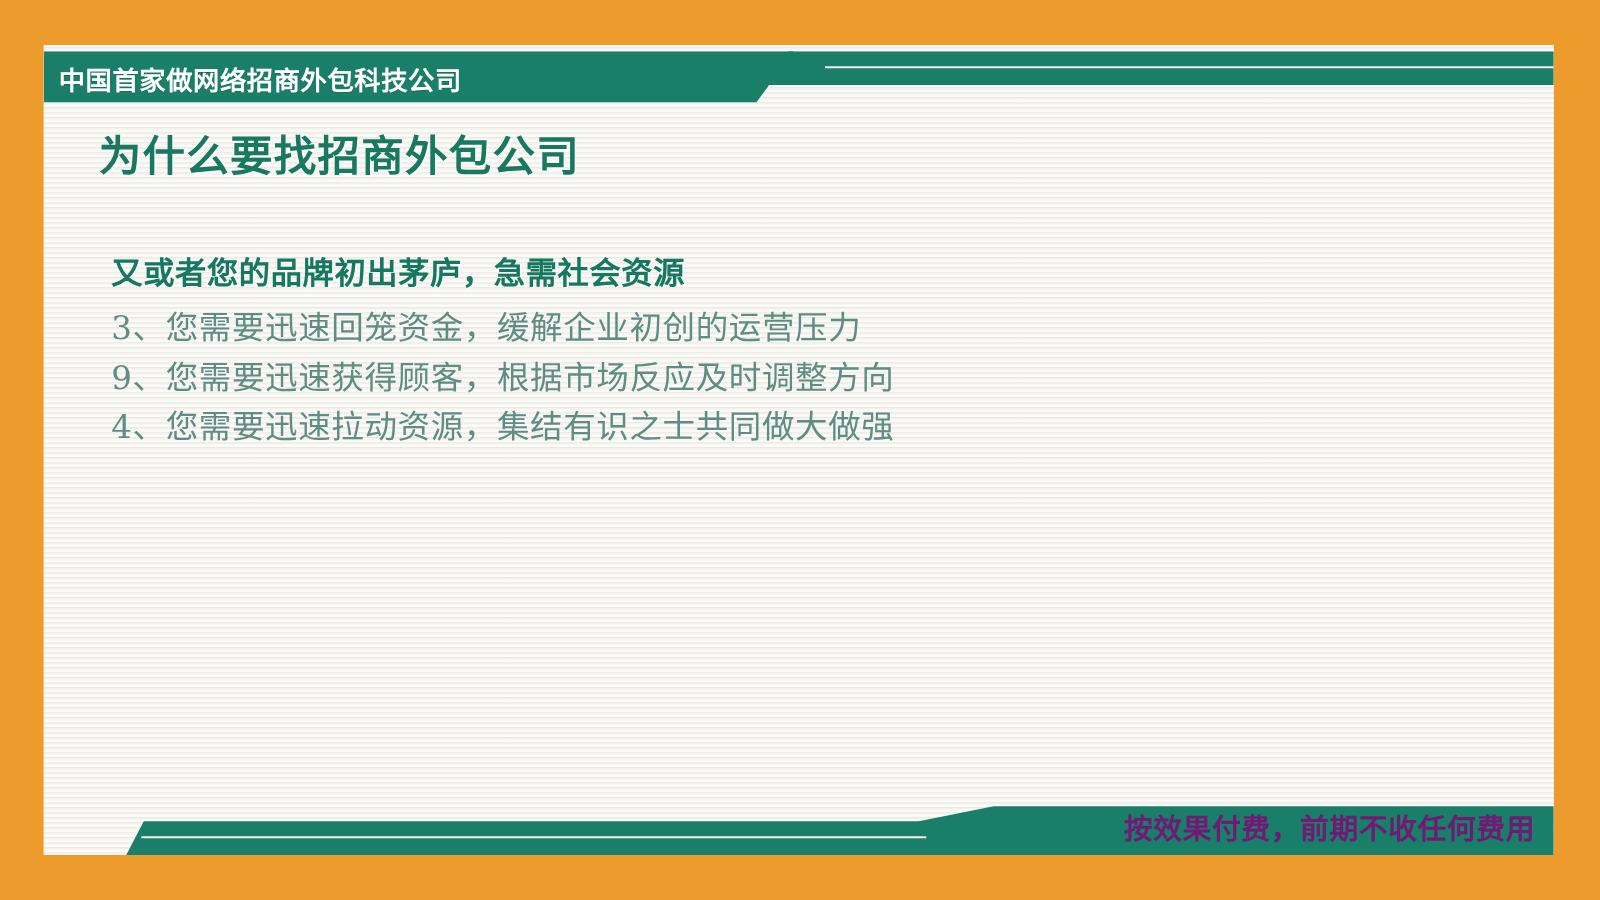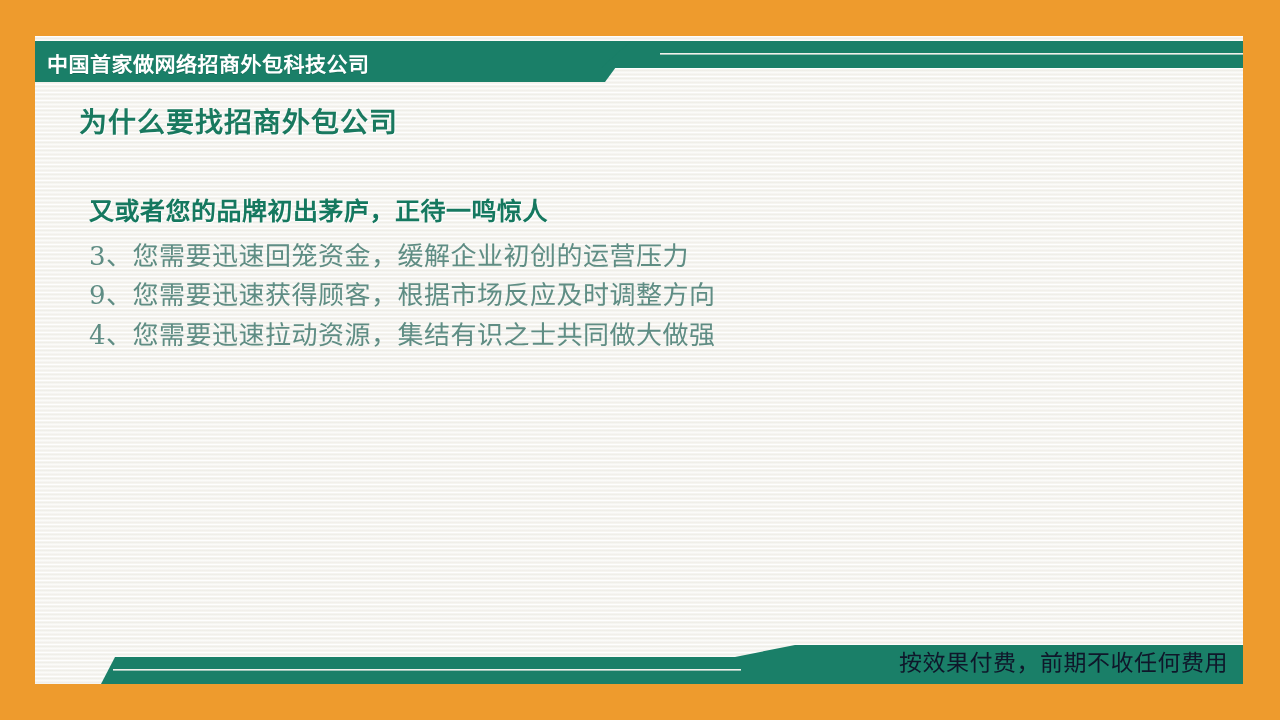--- a/index.html
+++ b/index.html
@@ -61,21 +61,21 @@
   
   .content {
     position:absolute;
     left:75px; top:106px;
     width:1130px;
   }
 
   .main-title {
     font-family:"DejaVu Sans", sans-serif;
     font-weight:bold;
-    font-size:28px;
+    font-size:34px;
     color:#19795f;
     letter-spacing:1px;
     line-height:1.2;
     text-shadow:1px 1px 0 rgba(255,255,255,0.85);
     margin:0 0 22px 4px;
   }
 
   .section { margin-bottom:4px; }
 
   .section-head {
@@ -110,24 +110,24 @@
     pointer-events:none;
   }
   .footer-band svg { display:block; width:100%; height:100%; }
 
   .footer-text {
     position:absolute;
     right:52px; bottom:41px;
     height:36px;
     display:flex; align-items:center;
     font-family:"DejaVu Sans", sans-serif;
-    font-weight:normal;
+    font-weight:bold;
     font-size:23px;
     letter-spacing:0.5px;
-    color:#0f172a;
+    color:#701a75;
     white-space:nowrap;
   }
 </style>
 </head>
 <body>
 
 <div class="slide">
 
   <div class="paper"></div>
 
@@ -144,21 +144,21 @@
   <div class="header-title">中国首家做网络招商外包科技公司</div>
 
   <div class="content">
 
     <h1 class="main-title">为什么要找招商外包公司</h1>
 
 
     <div class="gap"></div>
 
     <div class="section">
-      <h2 class="section-head">又或者您的品牌初出茅庐，正待一鸣惊人</h2>
+      <h2 class="section-head">又或者您的品牌初出茅庐，急需社会资源</h2>
       <ul class="bullet-list">
         <li>3、您需要迅速回笼资金，缓解企业初创的运营压力</li>
         <li>9、您需要迅速获得顾客，根据市场反应及时调整方向</li>
         <li>4、您需要迅速拉动资源，集结有识之士共同做大做强</li>
       </ul>
     </div>
 
   </div>
 
   <div class="footer-band">

